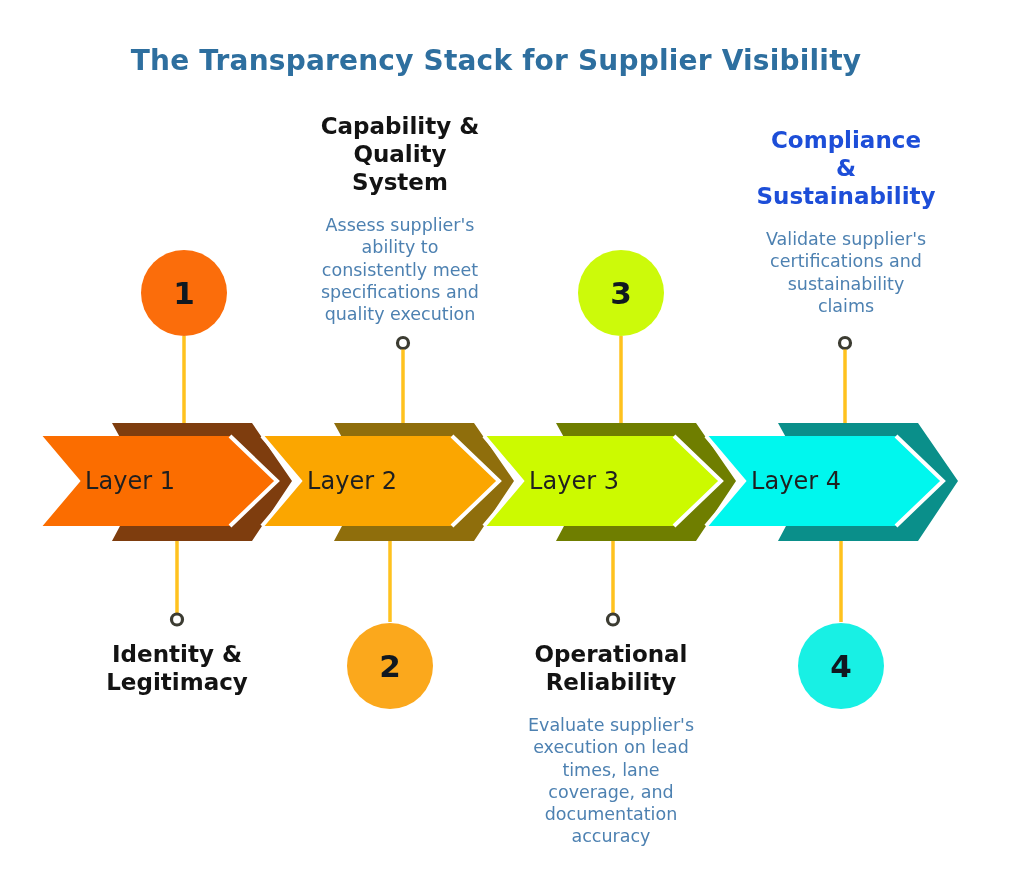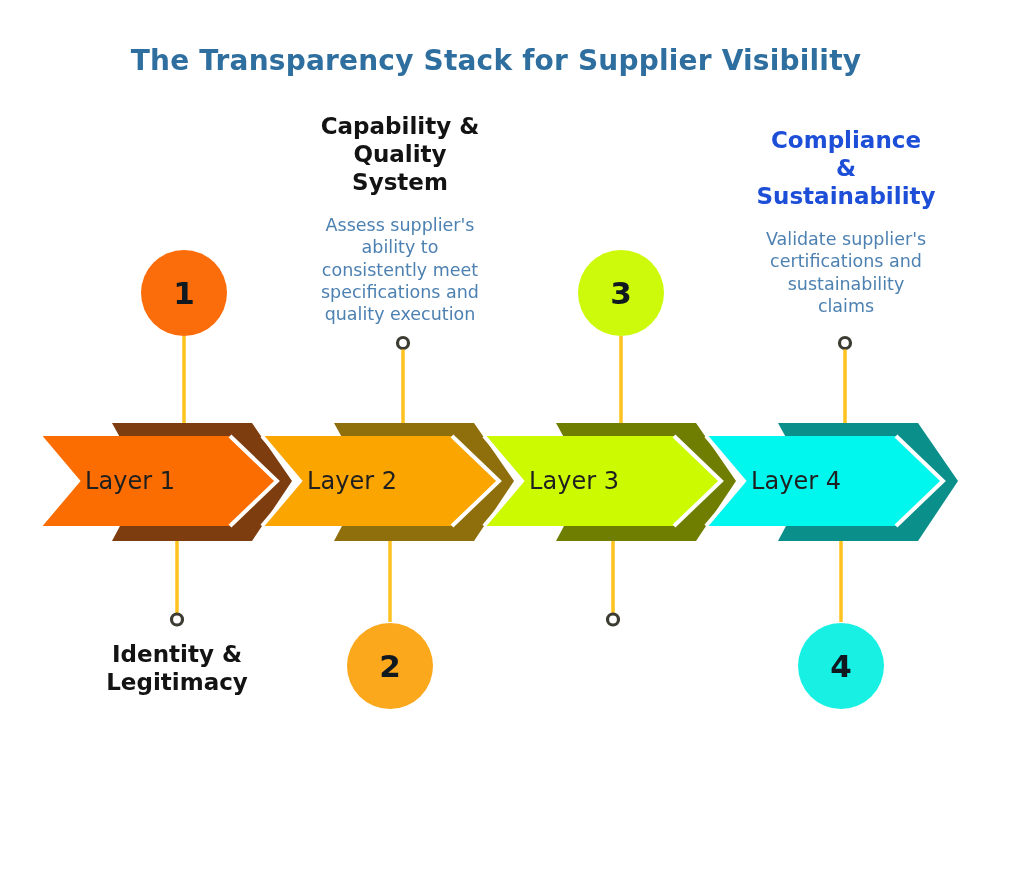--- a/index.html
+++ b/index.html
@@ -107,20 +107,30 @@
   <div class="stage stage-capability">
     <h2 style="color: rgb(19, 19, 19);">Capability &amp;
 Quality
 System</h2>
     <p style="color: rgb(77, 129, 177);">Assess supplier's
 ability to
 consistently meet
 specifications and
 quality execution</p>
   </div>
+  <div class="stage stage-operational">
+    <h2 style="color: rgb(19, 19, 19);">Operational
+Reliability</h2>
+    <p style="color: rgb(77, 129, 177);">Evaluate supplier's
+execution on lead
+times, lane
+coverage, and
+documentation
+accuracy</p>
+  </div>
   <div class="stage stage-compliance">
     <h2 style="color: #1d4ed8;">Compliance
 &amp;
 Sustainability</h2>
     <p style="color: rgb(77, 129, 177);">Validate supplier's
 certifications and
 sustainability
 claims</p>
   </div>
 

